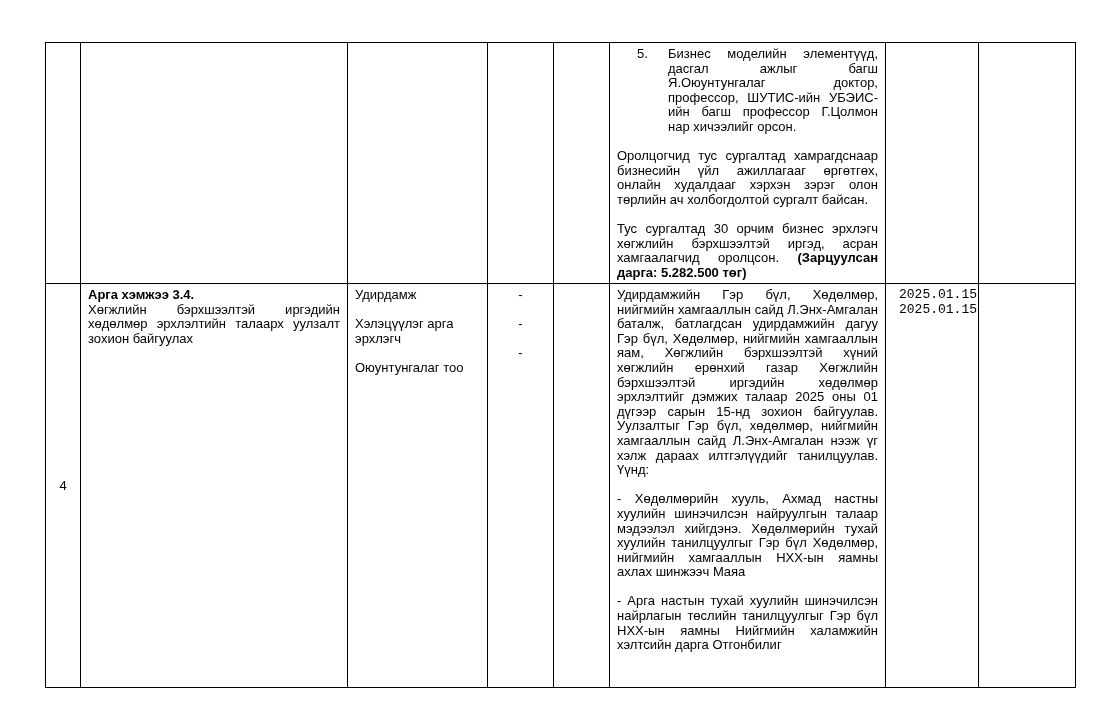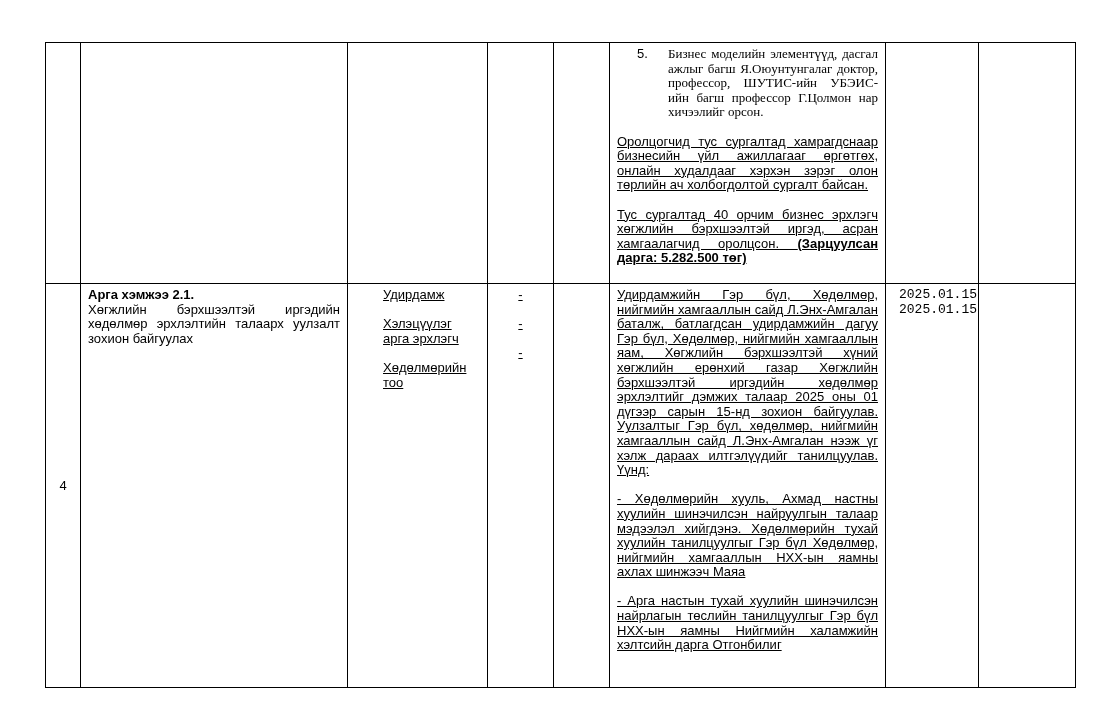--- a/index.html
+++ b/index.html
@@ -23,29 +23,29 @@
     table-layout:fixed;
   }
   table.report td {
     border:1px solid #000000;
     vertical-align:top;
     padding:4px 7px 2px 7px;
     overflow:hidden;
   }
   tr.row-continuation { height:241px; }
   tr.row-main { height:404px; }
-  p { margin:0;text-decoration:underline; }
+  p { margin:0; }
   .just { text-align:justify; }
   .gap { height:14.6px; }
   .num-cell { text-align:center; vertical-align:middle !important; }
   .bold { font-weight:bold; }
   .list-row { display:flex; }
   .list-num { flex:0 0 31px; margin-left:20px; }
-  .list-body { flex:1; text-align:justify;font-family:Liberation Serif, serif; }
-  .indicator-item { margin-bottom:14.6px;margin-left:28px; }
+  .list-body { flex:1; text-align:justify; }
+  .indicator-item { margin-bottom:14.6px; }
   .values-cell { text-align:center; }
   .value-item { margin-bottom:14.6px; }
   .dates-cell { padding-left:13px !important;font-family:Liberation Mono, monospace; }
 </style>
 </head>
 <body>
 
 <div class="page">
   <table class="report">
     <colgroup>
@@ -66,35 +66,35 @@
         <td></td>
         <td></td>
         <td>
           <div class="list-row">
             <span class="list-num">5.</span>
             <div class="list-body">Бизнес моделийн элементүүд, дасгал ажлыг багш Я.Оюунтунгалаг доктор, профессор, ШУТИС-ийн УБЭИС-ийн багш профессор Г.Цолмон нар хичээлийг орсон.</div>
           </div>
           <div class="gap"></div>
           <p class="just">Оролцогчид тус сургалтад хамрагдснаар бизнесийн үйл ажиллагааг өргөтгөх, онлайн худалдааг хэрхэн зэрэг олон төрлийн ач холбогдолтой сургалт байсан.</p>
           <div class="gap"></div>
-          <p class="just"><span>Тус сургалтад 40 орчим бизнес эрхлэгч хөгжлийн бэрхшээлтэй иргэд, асран хамгаалагчид оролцсон.</span> <span class="bold">(Зарцуулсан дарга: 5.282.500 төг)</span></p>
+          <p class="just"><span>Тус сургалтад 30 орчим бизнес эрхлэгч хөгжлийн бэрхшээлтэй иргэд, асран хамгаалагчид оролцсон.</span> <span class="bold">(Зарцуулсан дарга: 5.282.500 төг)</span></p>
         </td>
         <td></td>
         <td></td>
       </tr>
       <tr class="row-main">
         <td class="num-cell">4</td>
         <td>
-          <div class="bold">Арга хэмжээ 2.1.</div>
+          <div class="bold">Арга хэмжээ 3.4.</div>
           <div class="just">Хөгжлийн бэрхшээлтэй иргэдийн хөдөлмөр эрхлэлтийн талаарх уулзалт зохион байгуулах</div>
         </td>
         <td>
           <p class="indicator-item">Удирдамж</p>
           <p class="indicator-item">Хэлэцүүлэг арга эрхлэгч</p>
-          <p class="indicator-item">Хөдөлмөрийн тоо</p>
+          <p class="indicator-item">Оюунтунгалаг тоо</p>
         </td>
         <td class="values-cell">
           <p class="value-item">-</p>
           <p class="value-item">-</p>
           <p class="value-item">-</p>
         </td>
         <td></td>
         <td>
           <p class="just">Удирдамжийн Гэр бүл, Хөдөлмөр, нийгмийн хамгааллын сайд Л.Энх-Амгалан баталж, батлагдсан удирдамжийн дагуу Гэр бүл, Хөдөлмөр, нийгмийн хамгааллын яам, Хөгжлийн бэрхшээлтэй хүний хөгжлийн ерөнхий газар Хөгжлийн бэрхшээлтэй иргэдийн хөдөлмөр эрхлэлтийг дэмжих талаар 2025 оны 01 дүгээр сарын 15-нд зохион байгуулав. Уулзалтыг Гэр бүл, хөдөлмөр, нийгмийн хамгааллын сайд Л.Энх-Амгалан нээж үг хэлж дараах илтгэлүүдийг танилцуулав. Үүнд:</p>
           <div class="gap"></div>

